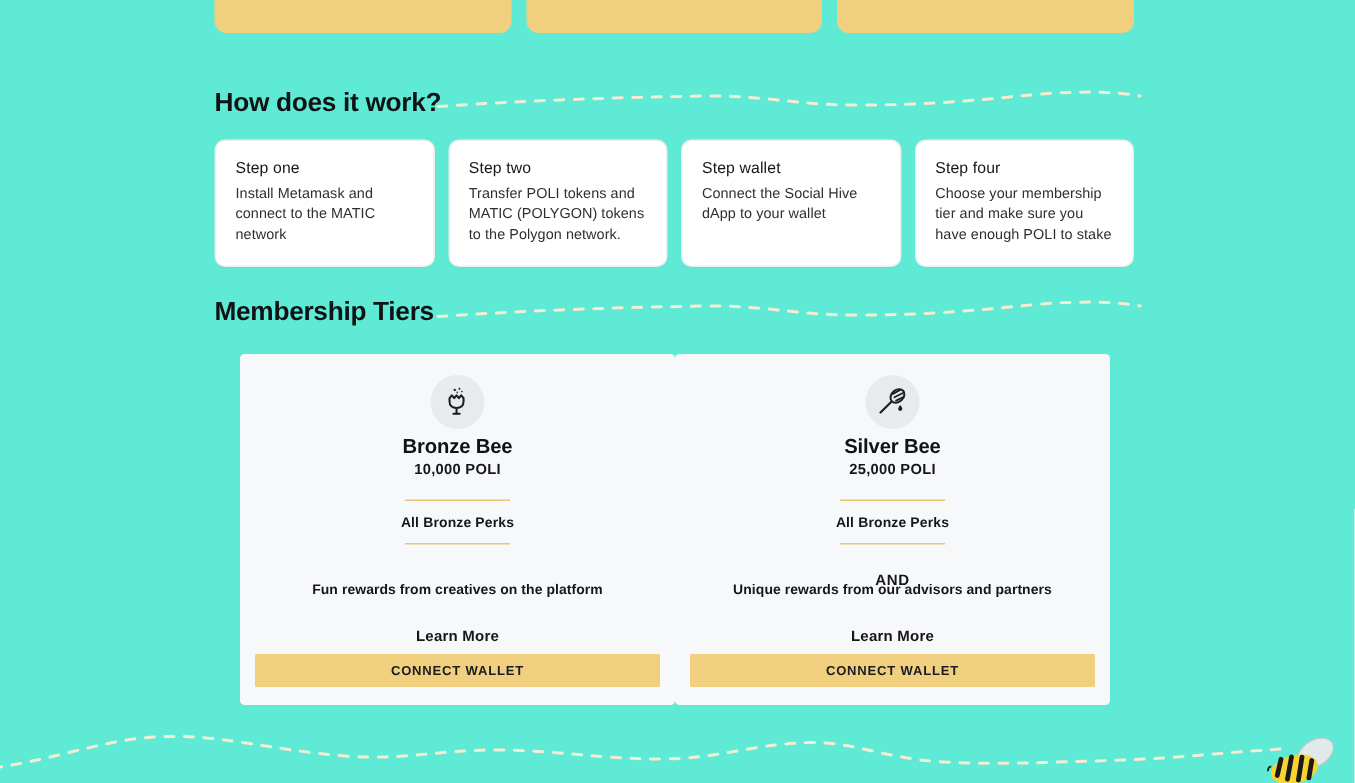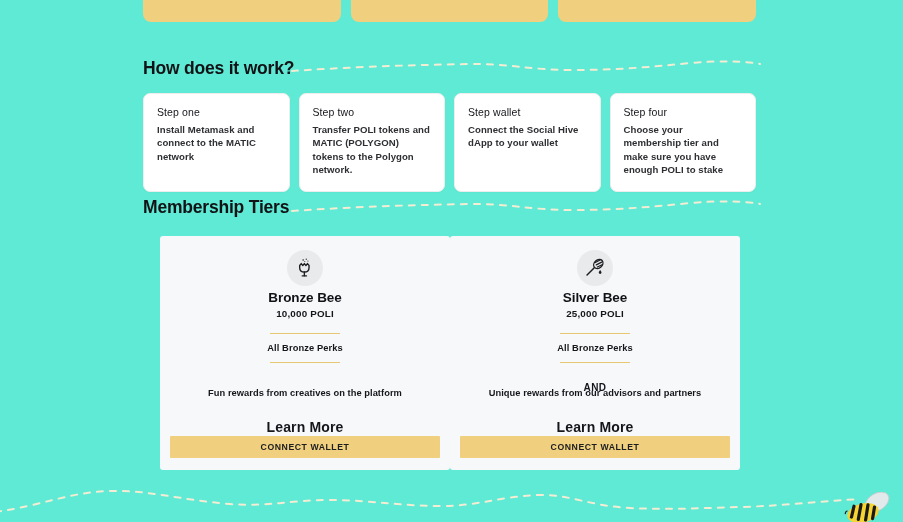--- a/index.html
+++ b/index.html
@@ -98,21 +98,20 @@
     font-weight: normal;
     color: #15161a;
     margin-bottom: 5px;
     letter-spacing: 0.1px;
   }
   .step-body {
     font-size: 9.6px;
     line-height: 13.4px;
     color: #2e2f33;
     letter-spacing: 0.05px;
-    font-weight: bold;
   }
 
   
   .tiers {
     position: absolute;
     left: 160px;
     top: 236px;
     width: 580px;
     display: flex;
   }
@@ -183,21 +182,21 @@
     text-align: center;
     letter-spacing: 0.05px;
     line-height: 13px;
     position: absolute;
     left: 12px;
     right: 12px;
     top: 151px;
   }
 
   .tier-learn {
-    font-size: 14px;
+    font-size: 10px;
     font-weight: bold;
     color: #15161a;
     letter-spacing: 0.15px;
     position: absolute;
     top: 183px;
     cursor: pointer;
   }
 
   .tier-cta {
     position: absolute;

